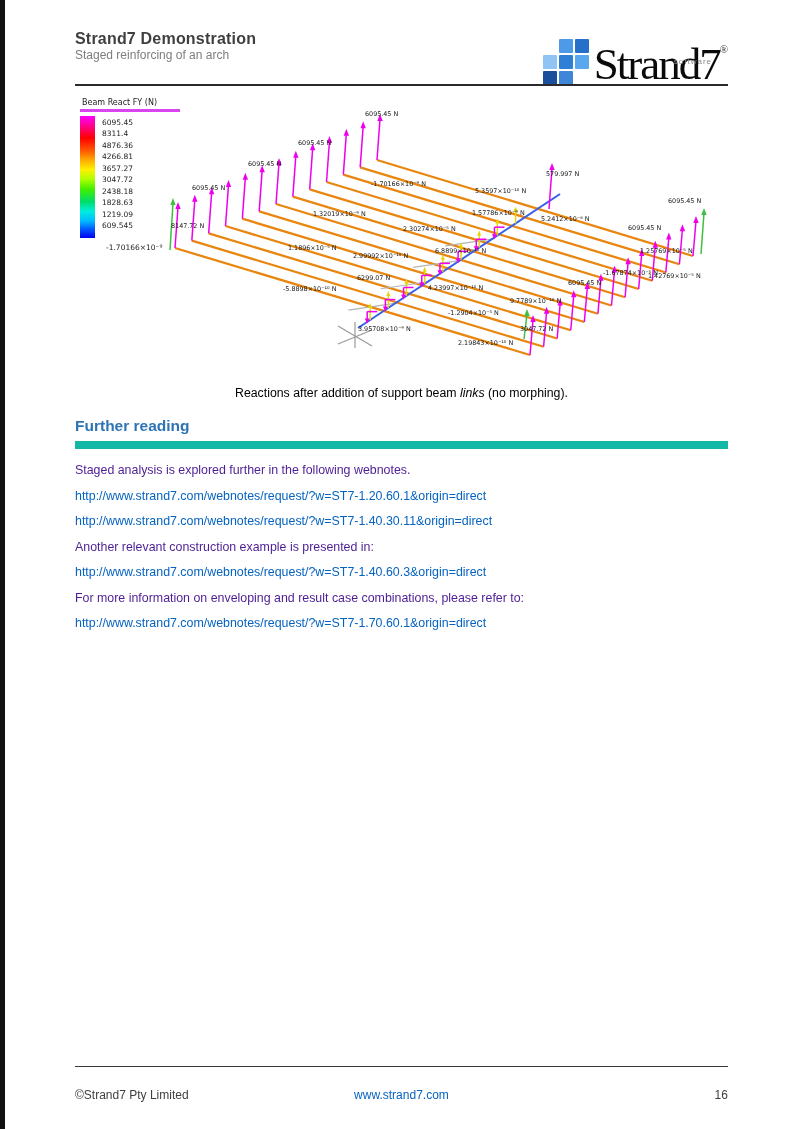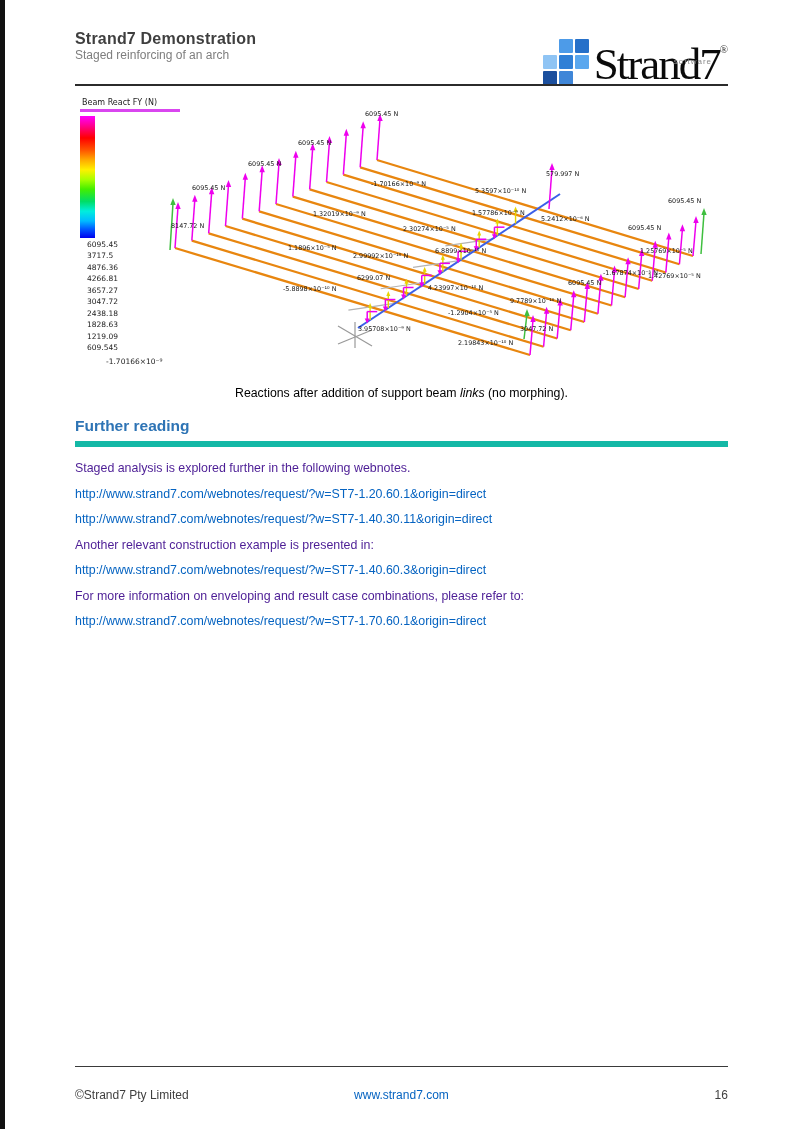--- a/index.html
+++ b/index.html
@@ -25,35 +25,35 @@
   .logo-reg{font-size:11px;vertical-align:26px;letter-spacing:0;color:#333;}
   .logo-tag{position:absolute;right:16px;bottom:3px;font-family:"Liberation Sans",sans-serif;
             font-size:8px;color:#8a8a8a;letter-spacing:1px;}
 
   
   .figure{position:absolute;left:72px;top:93px;width:660px;height:296px;}
   .plot-svg{position:absolute;left:0;top:0;}
   .legend{position:absolute;left:8px;top:4px;width:130px;color:#222;}
   .legend-title{font-size:8px;font-family:"DejaVu Sans",sans-serif;border-bottom:3px solid #d946ef;
                 padding:1px 2px 2px 2px;margin-bottom:4px;width:96px;}
-  .legend-body{display:flex;flex-direction:column;}
+  .legend-body{display:flex;}
   .legend-bar{width:15px;height:122px;
      background:linear-gradient(to bottom,
        #ff00ff 0%,#ff0090 8%,#ff0000 18%,#ff5500 28%,#ffaa00 36%,#fff000 44%,
        #aaff00 52%,#44ee00 60%,#00dd66 70%,#00eedd 78%,#00bbff 86%,#0055ff 93%,#0000ee 100%);}
   .legend-values{display:flex;flex-direction:column;justify-content:space-between;height:112px;
                  margin:2px 0 0 7px;font-family:"DejaVu Sans",sans-serif;font-size:7.5px;}
   .legend-min{margin:5px 0 0 26px;font-family:"DejaVu Sans",sans-serif;font-size:7.5px;}
 
   .caption{position:absolute;left:75px;top:386px;width:653px;text-align:center;font-size:12.3px;color:#000;}
 
   
   .further{position:absolute;left:75px;top:417px;width:653px;}
   .fr-head{font-size:15.5px;font-weight:bold;color:#2e74b5;margin:0;padding-bottom:6px;
-           border-bottom:6px solid #14b8a6;}
+           border-bottom:8px solid #14b8a6;}
   .fr-line{margin:0;margin-top:12px;font-size:12.4px;line-height:13.5px;color:#4c1d95;}
   .fr-line:first-of-type{margin-top:15px;}
   a.weblink{display:block;margin-top:12px;font-size:12.4px;line-height:13.5px;
             color:#0563c1;text-decoration:none;cursor:pointer;}
 
   
   .footer{position:absolute;left:75px;top:1066px;width:653px;border-top:1.5px solid #3a3a3a;
           padding-top:21px;display:flex;font-size:12px;color:#3f3f3f;}
   .footer .fcell{width:33.33%;}
   .footer .fmid{text-align:center;color:#0563c1;text-decoration:none;}
@@ -241,21 +241,21 @@
         <text x="531" y="182" fill="#161616" font-size="6.4" font-family="DejaVu Sans, sans-serif">-1.67874×10⁻⁵ N</text>
         <text x="568" y="160" fill="#161616" font-size="6.4" font-family="DejaVu Sans, sans-serif">1.25769×10⁻⁵ N</text>
         <text x="576" y="185" fill="#161616" font-size="6.4" font-family="DejaVu Sans, sans-serif">1.42769×10⁻⁵ N</text>
       </svg>
     <div class="legend">
       <div class="legend-title">Beam React FY (N)</div>
       <div class="legend-body">
         <div class="legend-bar"></div>
         <div class="legend-values">
             <div>6095.45</div>
-            <div>3717.5</div>
+            <div>8311.4</div>
             <div>4876.36</div>
             <div>4266.81</div>
             <div>3657.27</div>
             <div>3047.72</div>
             <div>2438.18</div>
             <div>1828.63</div>
             <div>1219.09</div>
             <div>609.545</div>
           </div>
       </div>

